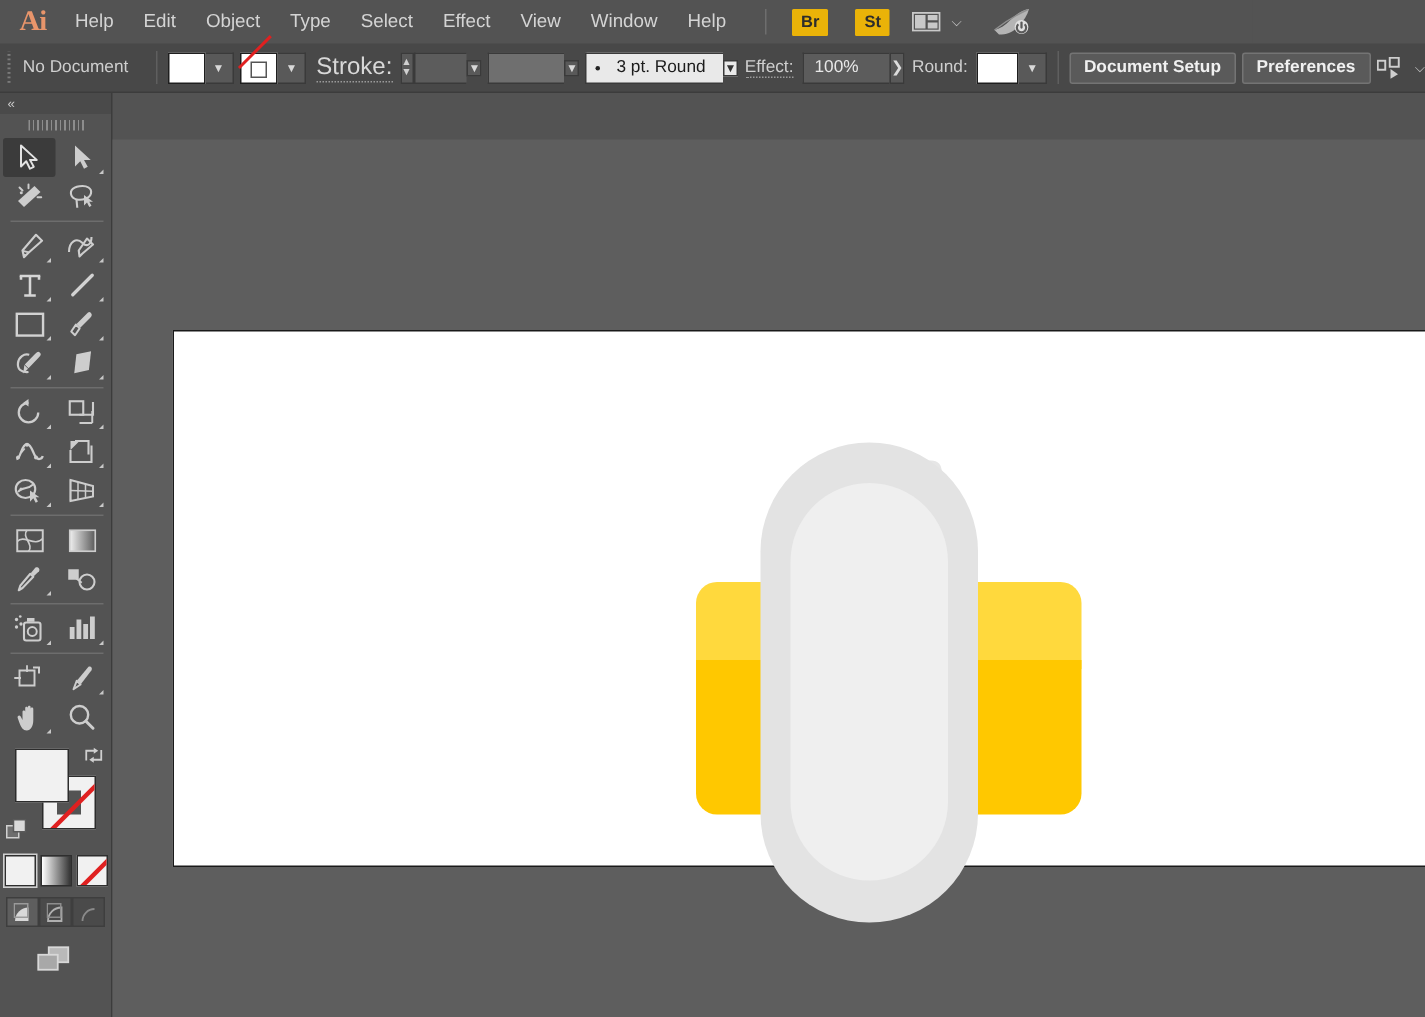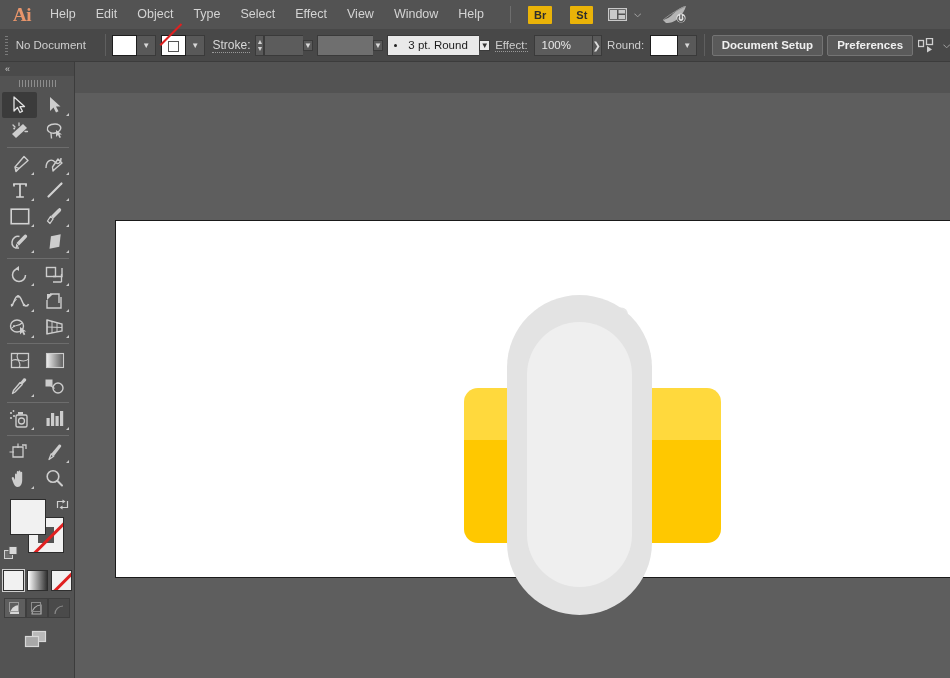--- a/index.html
+++ b/index.html
@@ -74,21 +74,21 @@
     position: absolute; left: 6px; top: 5px; width: 11px; height: 11px;
     border: 1px solid #555;
   }
   .dd-btn {
     width: 19px; background: #595959;
     border: 1px solid #3a3a3a; border-left: none;
     display: flex; align-items: center; justify-content: center;
     color: #d8d8d8; font-size: 8px;
   }
   .stroke-label {
-    color: #d8d8d8; font-size: 12px;
+    color: #d8d8d8; font-size: 16px;
     border-bottom: 1px dotted #9a9a9a; margin-right: 5px;
   }
   .stepper {
     width: 15px; height: 21px; background: #595959;
     border: 1px solid #3a3a3a;
     display: flex; flex-direction: column;
     align-items: center; justify-content: center;
     color: #d0d0d0; font-size: 7px; line-height: 7px;
   }
   .field {

